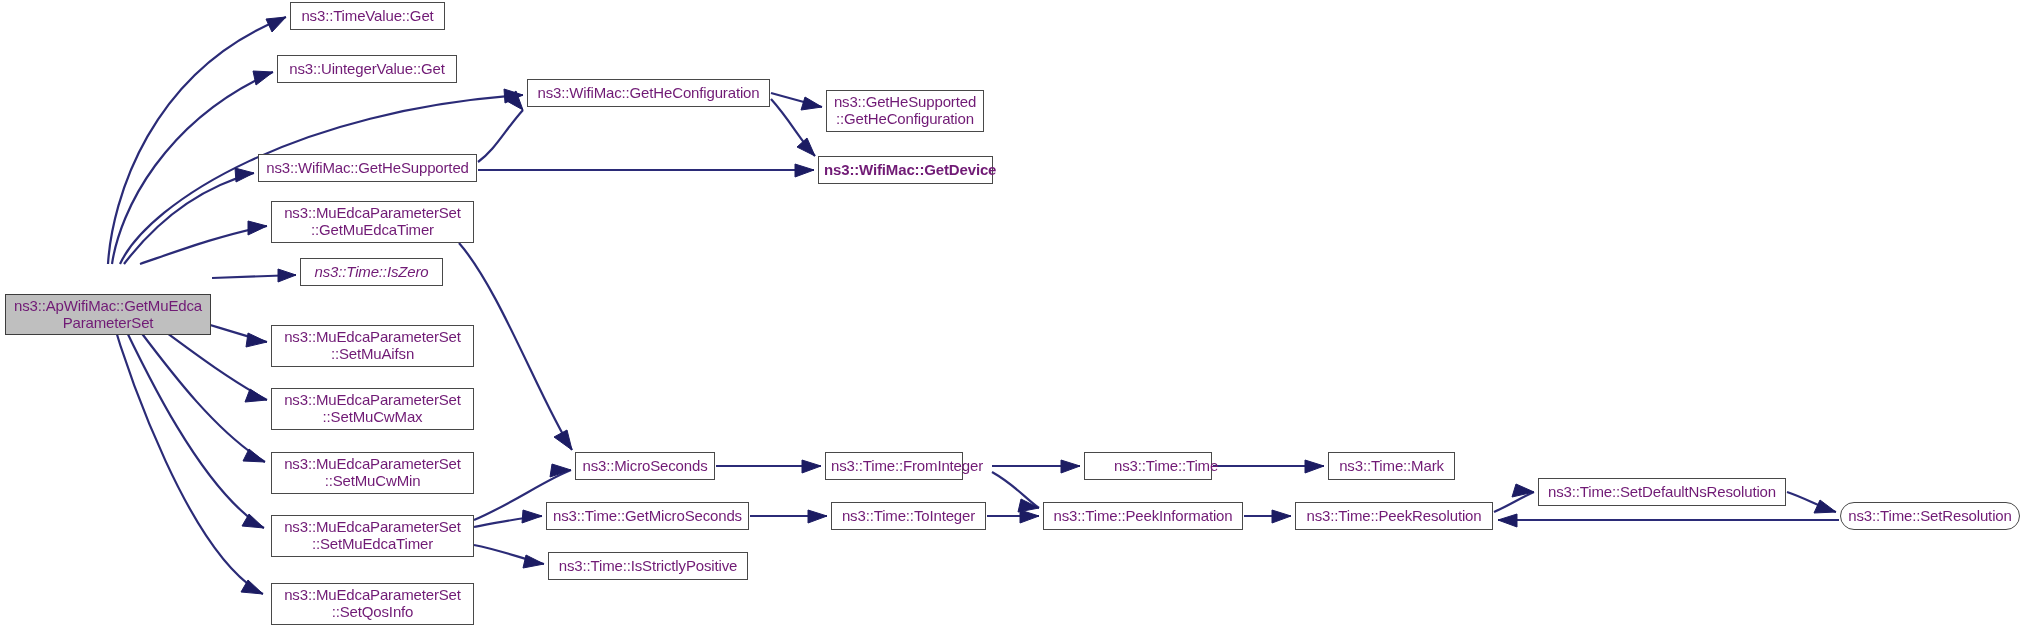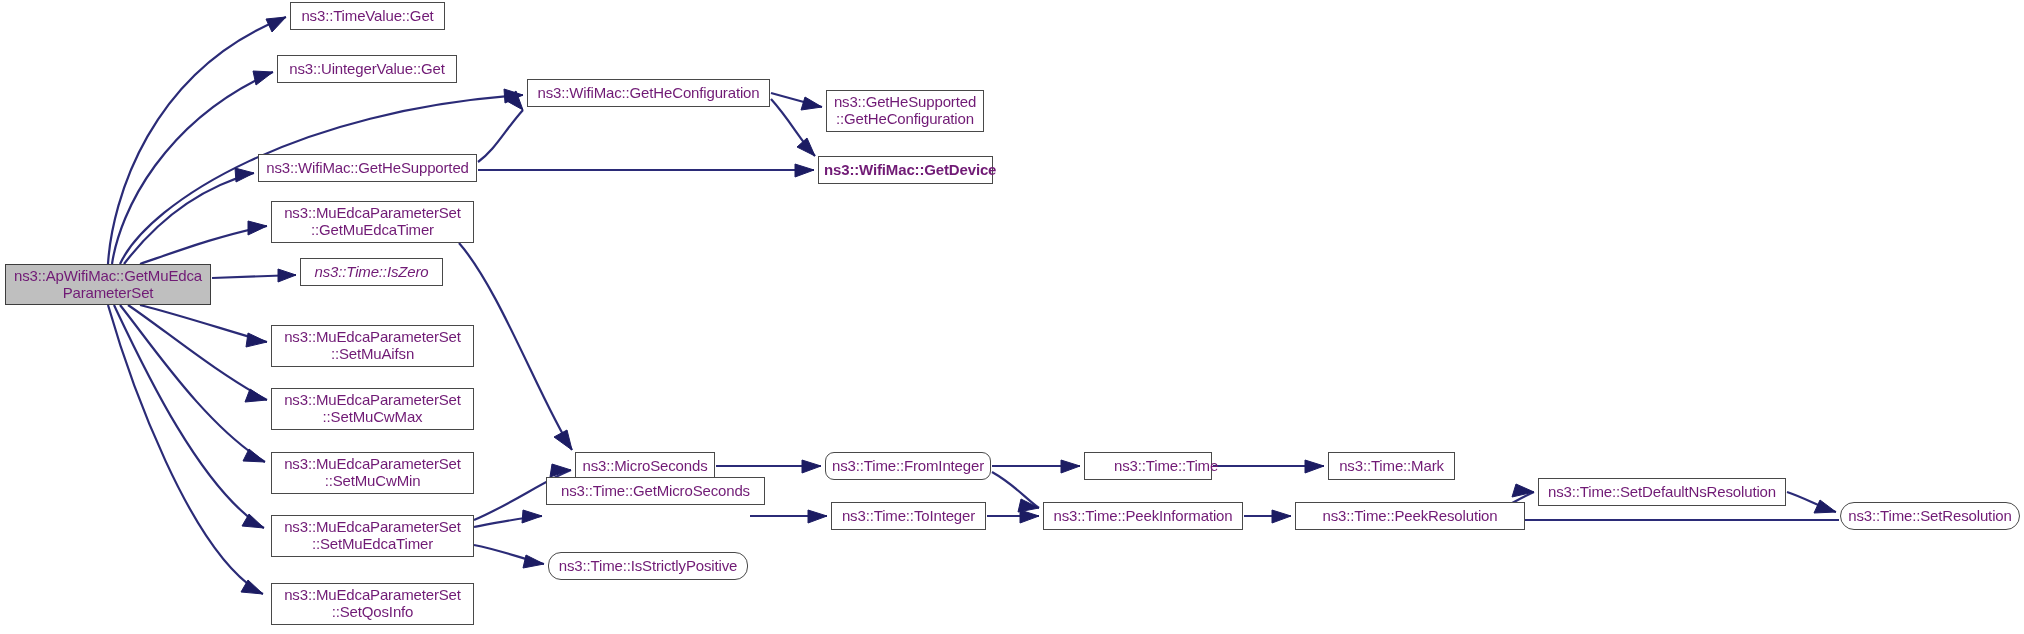--- a/index.html
+++ b/index.html
@@ -49,20 +49,21 @@
     font-size: 15px;
     line-height: 1.12;
     letter-spacing: -0.15px;
     white-space: pre-line;
     padding: 0 5px;
     cursor: pointer;
   }
   .node-box.root {
     background: #bfbfbf;
     border-color: #3d3d3d;
+    margin-top: 30px;
   }
   .node-label {
     display: block;
     width: 100%;
     white-space: pre-line;
   }
 </style>
 </head>
 <body>
 
@@ -144,24 +145,24 @@
 ::SetMuAifsn</span></div>
       <div class="node-box" style="left: 271px; top: 388px; width: 203px; height: 42px;"><span class="node-label">ns3::MuEdcaParameterSet
 ::SetMuCwMax</span></div>
       <div class="node-box" style="left: 271px; top: 452px; width: 203px; height: 42px;"><span class="node-label">ns3::MuEdcaParameterSet
 ::SetMuCwMin</span></div>
       <div class="node-box" style="left: 271px; top: 515px; width: 203px; height: 42px;"><span class="node-label">ns3::MuEdcaParameterSet
 ::SetMuEdcaTimer</span></div>
       <div class="node-box" style="left: 271px; top: 583px; width: 203px; height: 42px;"><span class="node-label">ns3::MuEdcaParameterSet
 ::SetQosInfo</span></div>
       <div class="node-box" style="left: 575px; top: 452px; width: 140px; height: 28px;"><span class="node-label">ns3::MicroSeconds</span></div>
-      <div class="node-box" style="left: 546px; top: 477px; width: 219px; height: 28px;"><span class="node-label">ns3::Time::GetMicroSeconds</span></div>
-      <div class="node-box" style="left: 548px; top: 552px; width: 200px; height: 28px; border-radius: 13px;"><span class="node-label">ns3::Time::IsStrictlyPositive</span></div>
-      <div class="node-box" style="left: 825px; top: 452px; width: 166px; height: 28px; border-radius: 9px;"><span class="node-label">ns3::Time::FromInteger</span></div>
+      <div class="node-box" style="left: 546px; top: 502px; width: 203px; height: 28px;"><span class="node-label">ns3::Time::GetMicroSeconds</span></div>
+      <div class="node-box" style="left: 548px; top: 552px; width: 200px; height: 28px;"><span class="node-label">ns3::Time::IsStrictlyPositive</span></div>
+      <div class="node-box" style="left: 825px; top: 452px; width: 138px; height: 28px;"><span class="node-label">ns3::Time::FromInteger</span></div>
       <div class="node-box" style="left: 831px; top: 502px; width: 155px; height: 28px;"><span class="node-label">ns3::Time::ToInteger</span></div>
       <div class="node-box" style="left: 1084px; top: 452px; width: 128px; height: 28px; padding-left: 29px;"><span class="node-label">ns3::Time::Time</span></div>
       <div class="node-box" style="left: 1043px; top: 502px; width: 200px; height: 28px;"><span class="node-label">ns3::Time::PeekInformation</span></div>
       <div class="node-box" style="left: 1328px; top: 452px; width: 127px; height: 28px;"><span class="node-label">ns3::Time::Mark</span></div>
-      <div class="node-box" style="left: 1295px; top: 502px; width: 230px; height: 28px;"><span class="node-label">ns3::Time::PeekResolution</span></div>
+      <div class="node-box" style="left: 1295px; top: 502px; width: 198px; height: 28px;"><span class="node-label">ns3::Time::PeekResolution</span></div>
       <div class="node-box" style="left: 1538px; top: 478px; width: 248px; height: 28px;"><span class="node-label">ns3::Time::SetDefaultNsResolution</span></div>
       <div class="node-box" style="left: 1840px; top: 502px; width: 180px; height: 28px; border-radius: 14px;"><span class="node-label">ns3::Time::SetResolution</span></div>
     </div>
 </div>
 
 </body></html>

